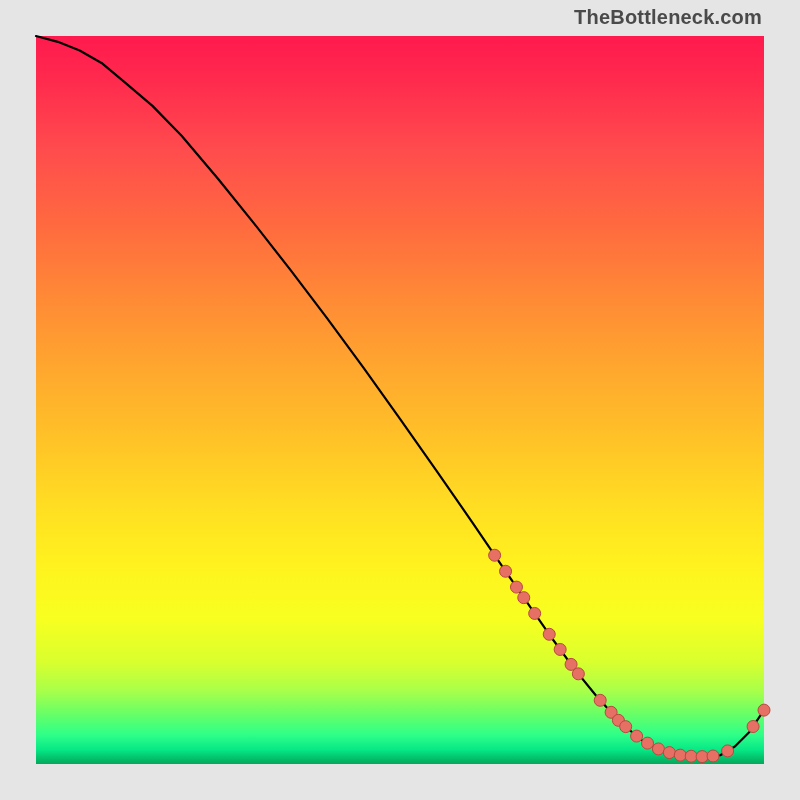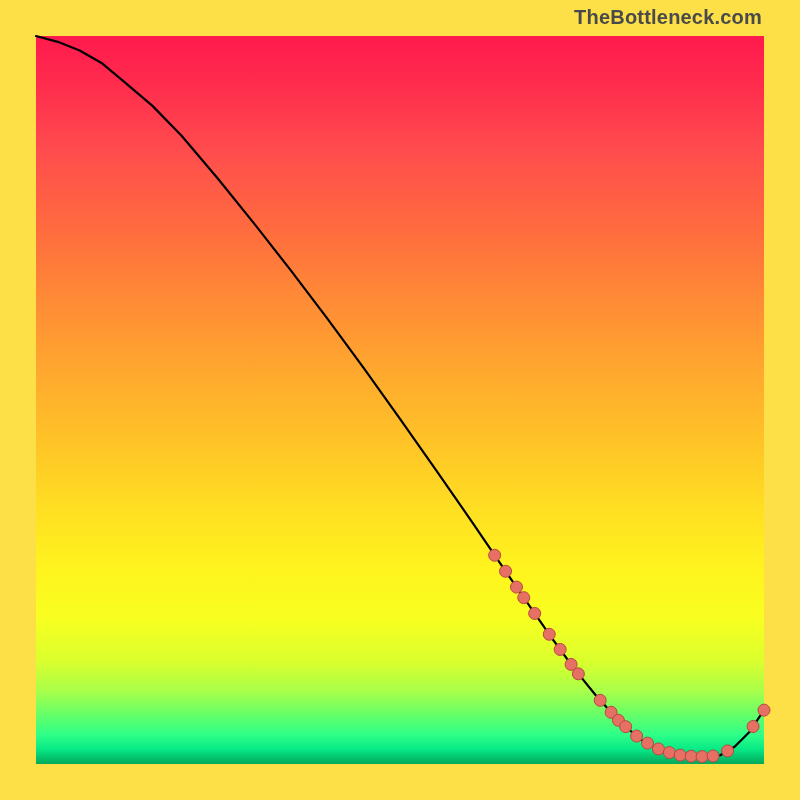--- a/index.html
+++ b/index.html
@@ -8,21 +8,21 @@
     width: 800px;
     height: 800px;
     background: #000;
     overflow: hidden;
     font-family: Arial, Helvetica, sans-serif;
   }
   .frame {
     position: relative;
     width: 800px;
     height: 800px;
-    background: #fde047;
+    background: #e5e5e5;
   }
   .plot-area {
     position: absolute;
     left: 36px;
     top: 36px;
     width: 728px;
     height: 728px;
     
     background: linear-gradient(
       to bottom,

